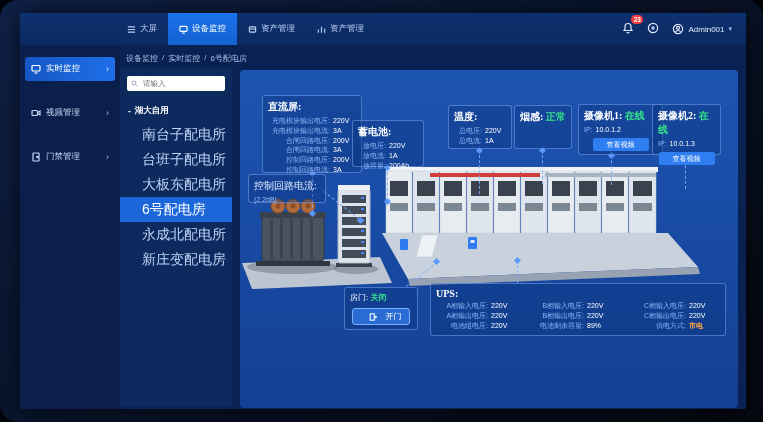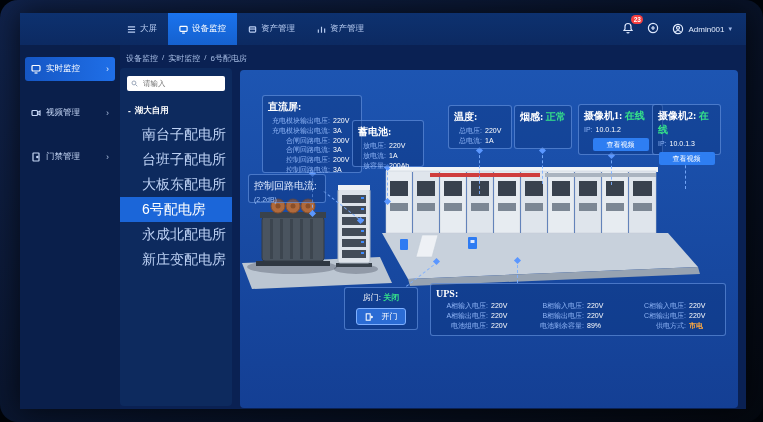--- a/index.html
+++ b/index.html
@@ -45,27 +45,27 @@
   .kv{display:flex;font-size:7px;line-height:9.8px;}
   .k{color:#8fb5f7;text-align:right;margin-right:3px;flex:none;}
   .v{color:#fff;}
   .p-dc{left:242px;top:82px;width:100px;height:78px;}   .p-dc .k{width:62px;}
   .p-batt{left:332px;top:107px;width:72px;height:47px;} .p-batt .k{width:28px;}
   .p-temp{left:428px;top:92px;width:64px;height:44px;}  .p-temp .k{width:28px;}
   .p-smoke{left:494px;top:92px;width:58px;height:44px;}
   .p-cam1{left:558px;top:91px;width:85px;height:51px;}
   .p-cam2{left:632px;top:91px;width:69px;height:51px;}
   .p-sound{left:228px;top:161px;width:78px;height:29px;}
-  .p-door{left:324px;top:274px;width:74px;height:43px;text-align:center;}
+  .p-door{left:324px;top:274px;width:74px;height:43px;text-align:left;}
   .p-ups{left:410px;top:270px;width:296px;height:53px;}
   .status-ok{color:#35e08a;font-weight:bold;}
   .ip-row{font-size:7px;line-height:10px;}.ip-row .k{width:auto;}
   .btn-view{margin:3px auto 0;width:56px;height:13px;background:#2e7ef2;color:#fff;font-size:7px;text-align:center;line-height:13px;border-radius:2px;cursor:pointer;}
   .door-line{font-size:8px;color:#fff;}
-  .btn-open{width:48px;height:15px;margin:5px auto 0;background:#2b6cd4;border:1px solid #7fb0ff;border-radius:3px;color:#fff;font-size:8px;display:flex;align-items:center;justify-content:center;gap:9px;cursor:pointer;}
+  .btn-open{width:48px;height:15px;margin:5px auto 0;background:#2b6cd4;border:1px solid #7fb0ff;border-radius:3px;color:#fff;font-size:8px;display:flex;align-items:center;justify-content:center;gap:9px;cursor:pointer;padding-left:8px;}
   .btn-open svg{width:8px;height:8px;stroke:#fff;fill:none;stroke-width:1.3;}
   .ups-grid{display:grid;grid-template-columns:96px 102px 88px;font-size:7px;line-height:11.5px;}
   .ups-grid .k{width:52px;}
   .v-orange{color:#ffa940;font-weight:bold;}
   
   .vln{position:absolute;width:0;border-left:1px dashed rgba(125,175,255,.9);z-index:2;}
   .dln{position:absolute;height:0;border-top:1px dashed rgba(125,175,255,.9);transform-origin:0 0;z-index:2;}
   .dmd{position:absolute;width:5px;height:5px;background:#5b97ff;transform:rotate(45deg);z-index:2;}
   .c1{left:292px;top:160px;height:40px;}  .c2{left:367px;top:154px;height:34px;}
   .c3{left:459px;top:137px;height:44px;}  .c4{left:522px;top:137px;height:34px;}

